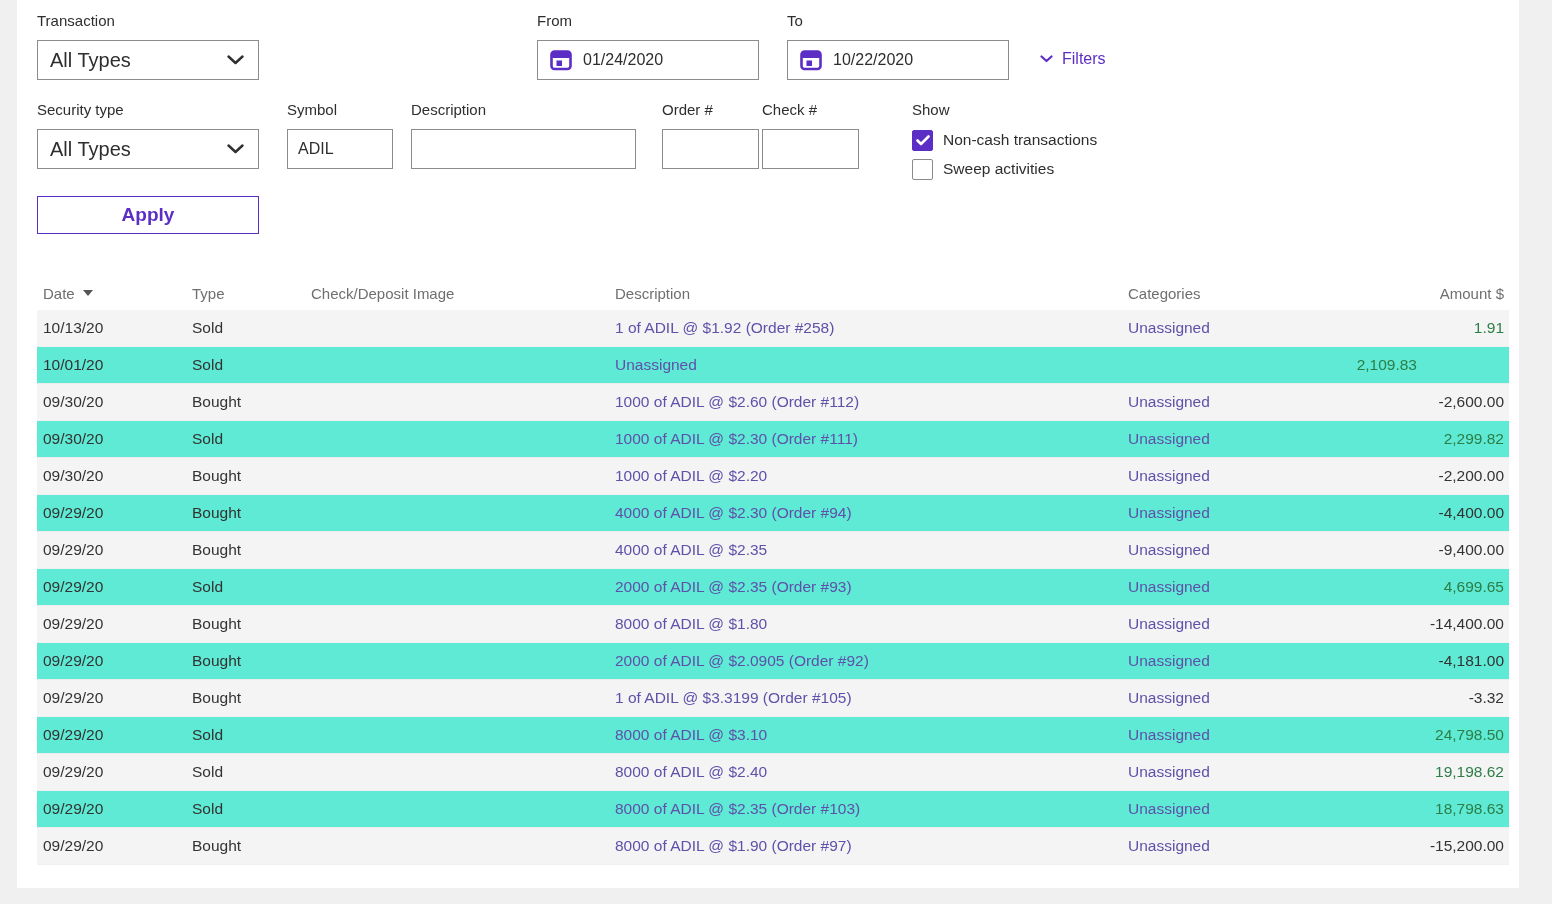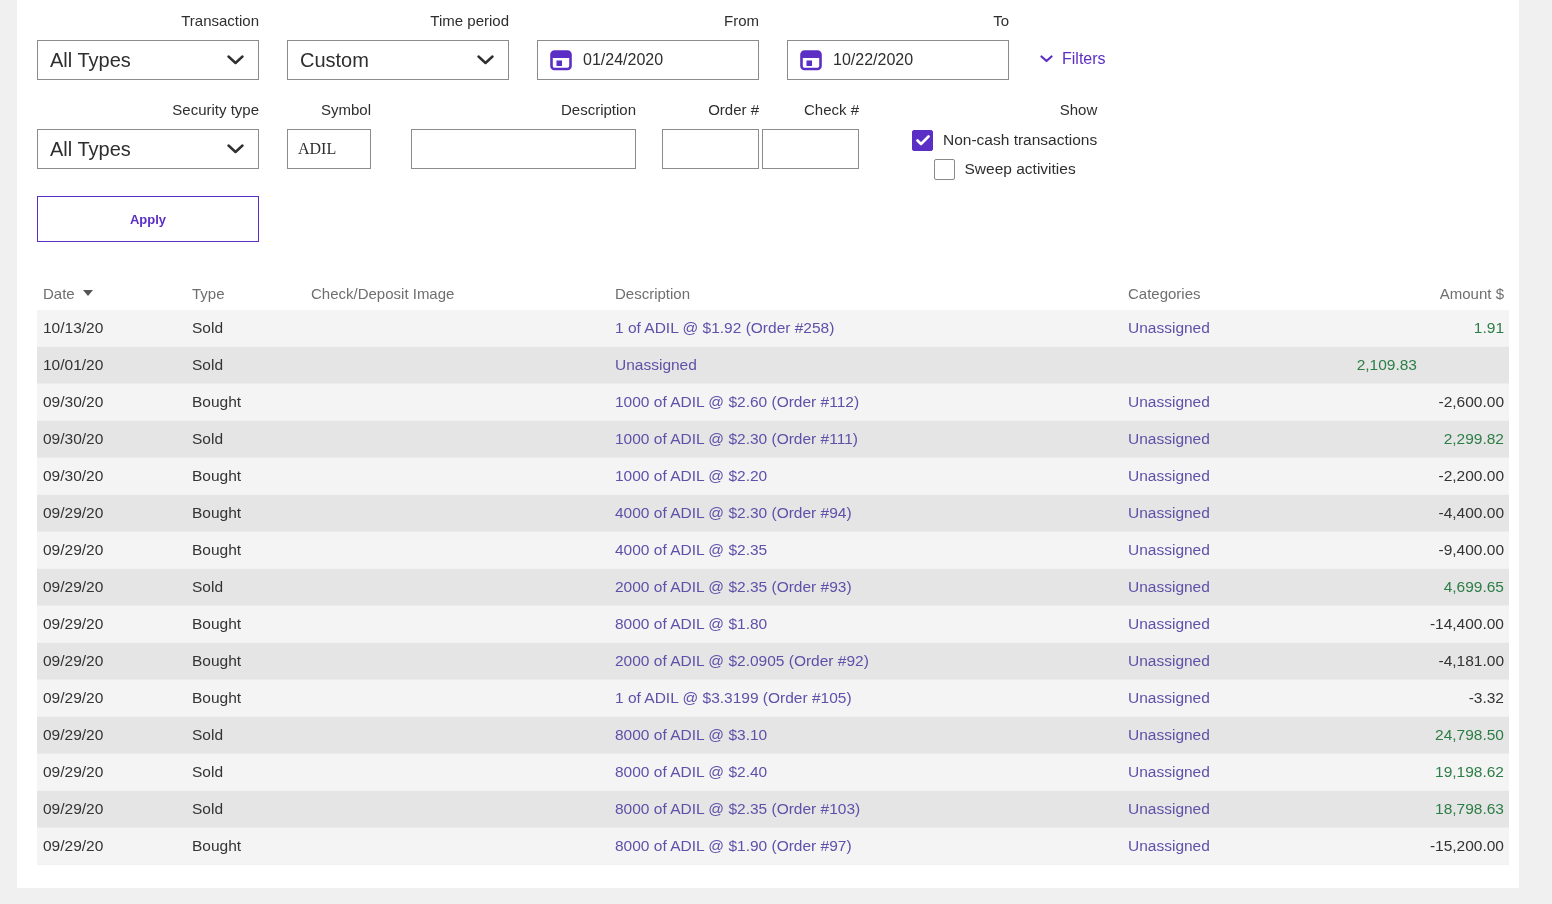--- a/index.html
+++ b/index.html
@@ -23,21 +23,21 @@
   .card{
     position:absolute;
     left:17px;top:0;
     width:1502px;height:888px;
     background:#ffffff;
   }
   
   .fgroup{position:absolute;}
   .fgroup .flabel{
     display:block;height:22px;
-    font-size:15px;color:var(--text);text-align:right;
+    font-size:15px;color:var(--text);
   }
   .row1{top:12px;}
   .row2{top:101px;}
   .g-transaction{left:20px;}
   .g-timeperiod{left:270px;}
   .g-from{left:520px;}
   .g-to{left:770px;}
   .g-security{left:20px;}
   .g-symbol{left:270px;}
   .g-description{left:394px;}
@@ -55,21 +55,21 @@
     cursor:pointer;
   }
   .textinput{
     margin-top:6px;height:40px;
     border:1px solid var(--border);
     background:#fff;
     font-size:16px;color:var(--text);
     padding:0 10px;
     font-family:"Liberation Sans", sans-serif;
     display:block;
-  } .w225{width:225px;} .w98{width:84px;font-family:Liberation Serif, serif;} .w97{width:97px;}
+  } .w225{width:225px;} .w98{width:106px;} .w97{width:97px;}
   .datebox{
     margin-top:6px;height:40px;width:222px;
     border:1px solid var(--border);
     background:#fff;
     display:flex;align-items:center;gap:11px;
     padding:0 12px;
     font-size:16px;color:var(--text);
     cursor:text;
   }
   .chevron{flex:0 0 auto;display:inline-flex;}
@@ -77,49 +77,49 @@
     position:absolute;left:1023px;top:50px;
     display:flex;align-items:center;gap:9px;
     color:var(--accent);font-size:16px;
     cursor:pointer;
   }
   
   .cbrow{
     display:flex;align-items:center;gap:10px;
     margin-top:6px;height:22px;cursor:pointer;
   }
-  .cbrow + .cbrow{margin-top:7px;justify-content:center;}
+  .cbrow + .cbrow{margin-top:7px;}
   .cbox{
     width:21px;height:21px;border:1px solid #8A8A8A;border-radius:2px;
     background:#fff;display:inline-flex;align-items:center;justify-content:center;
     flex:0 0 auto;
   }
   .cbox svg{display:none;}
   .cbrow.checked .cbox{background:var(--accent);border-color:var(--accent);}
   .cbrow.checked .cbox svg{display:block;}
   .cblabel{font-size:15.5px;color:var(--text);}
   
   .apply-btn{
     position:absolute;left:20px;top:196px;
-    width:222px;height:46px;
+    width:222px;height:38px;
     background:#fff;border:1px solid var(--accent);
-    color:var(--accent);font-size:13px;font-weight:700;
+    color:var(--accent);font-size:19px;font-weight:700;
     font-family:"Liberation Sans", sans-serif;
     cursor:pointer;
   }
   
   .table{position:absolute;left:20px;top:276px;width:1472px;}
   .thead,.tr{
     display:grid;
     grid-template-columns:149px 119px 304px 513px 300px 1fr;
     align-items:center;
   }
   .thead{height:34px;color:var(--muted);font-size:15px;}
   .thead .cell{padding-left:6px;}
-  .tr{height:37px;font-size:15.5px;border-bottom:1px solid #ECECEC;background:#e5e5e5;}
+  .tr{height:37px;font-size:15.5px;border-bottom:1px solid #ECECEC;background:#5eead4;}
   .tr.striped{background:var(--stripe);border-bottom:1px solid #F1F1F1;}
   .cell{padding-left:6px;white-space:nowrap;overflow:hidden;}
   .c-amount{text-align:right;padding-right:5px;padding-left:0;}
   .c-date,.c-type{color:#333;}
   .c-desc,.c-cat{color:var(--link);cursor:pointer;}
   .c-amount.pos{color:var(--green);}
   .c-amount.neg{color:#333;}
   .sort-tri{
     width:0;height:0;display:inline-block;margin-left:8px;
     border-left:5px solid transparent;border-right:5px solid transparent;
@@ -138,31 +138,20 @@
     <div class="selectbox">
       <span>All Types</span>
       <span class="chevron">
         <svg width="17" height="10" viewBox="0 0 17 10">
             <polyline points="1.5,1.5 8.5,8 15.5,1.5" fill="none" stroke="#2F2F2F" stroke-width="2.4" stroke-linecap="round" stroke-linejoin="round"></polyline>
           </svg>
       </span>
     </div>
   </div>
 
-  <div class="fgroup row1 g-timeperiod">
-    <span class="flabel">Time period</span>
-    <div class="selectbox">
-      <span>Custom</span>
-      <span class="chevron">
-        <svg width="17" height="10" viewBox="0 0 17 10">
-            <polyline points="1.5,1.5 8.5,8 15.5,1.5" fill="none" stroke="#2F2F2F" stroke-width="2.4" stroke-linecap="round" stroke-linejoin="round"></polyline>
-          </svg>
-      </span>
-    </div>
-  </div>
 
   <div class="fgroup row1 g-from">
     <span class="flabel">From</span>
     <div class="datebox">
       <span class="chevron">
         <svg width="22" height="22" viewBox="0 0 22 22">
           <rect x="1.5" y="2.5" width="19" height="17.5" rx="3" fill="none" stroke="#5B2EC5" stroke-width="2.6"></rect>
           <rect x="1.5" y="2.5" width="19" height="6.5" rx="3" fill="#5B2EC5"></rect>
           <rect x="2.5" y="6" width="17" height="3" fill="#5B2EC5"></rect>
           <rect x="6.5" y="11.5" width="5.5" height="5.5" fill="#5B2EC5"></rect>

